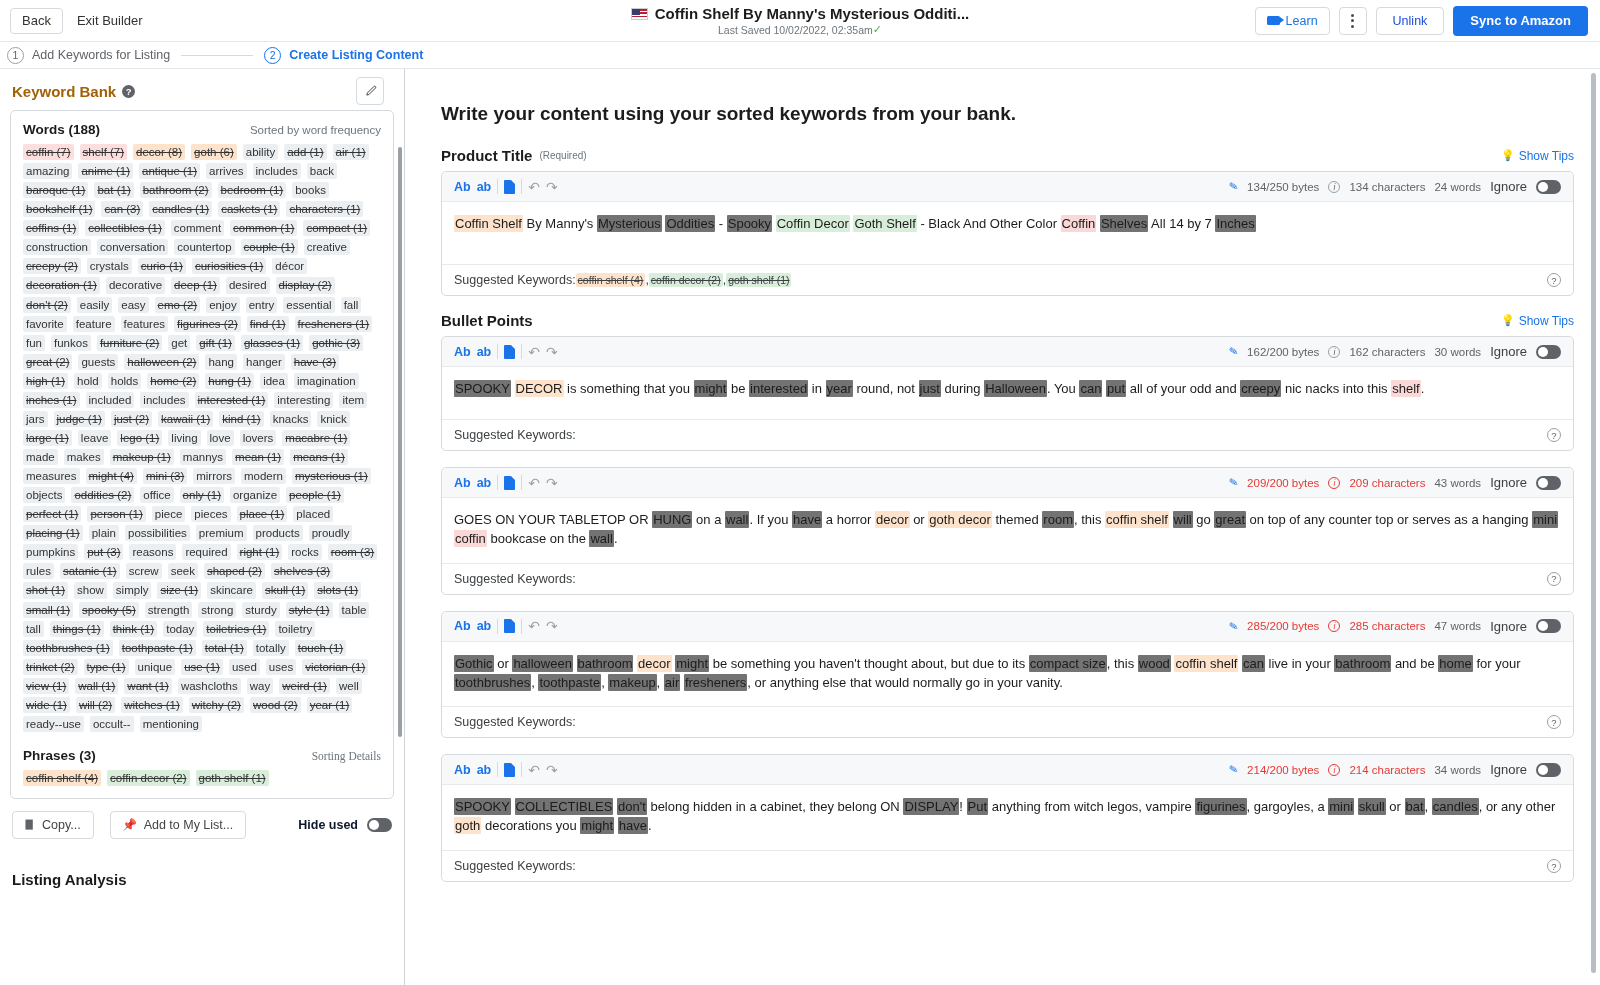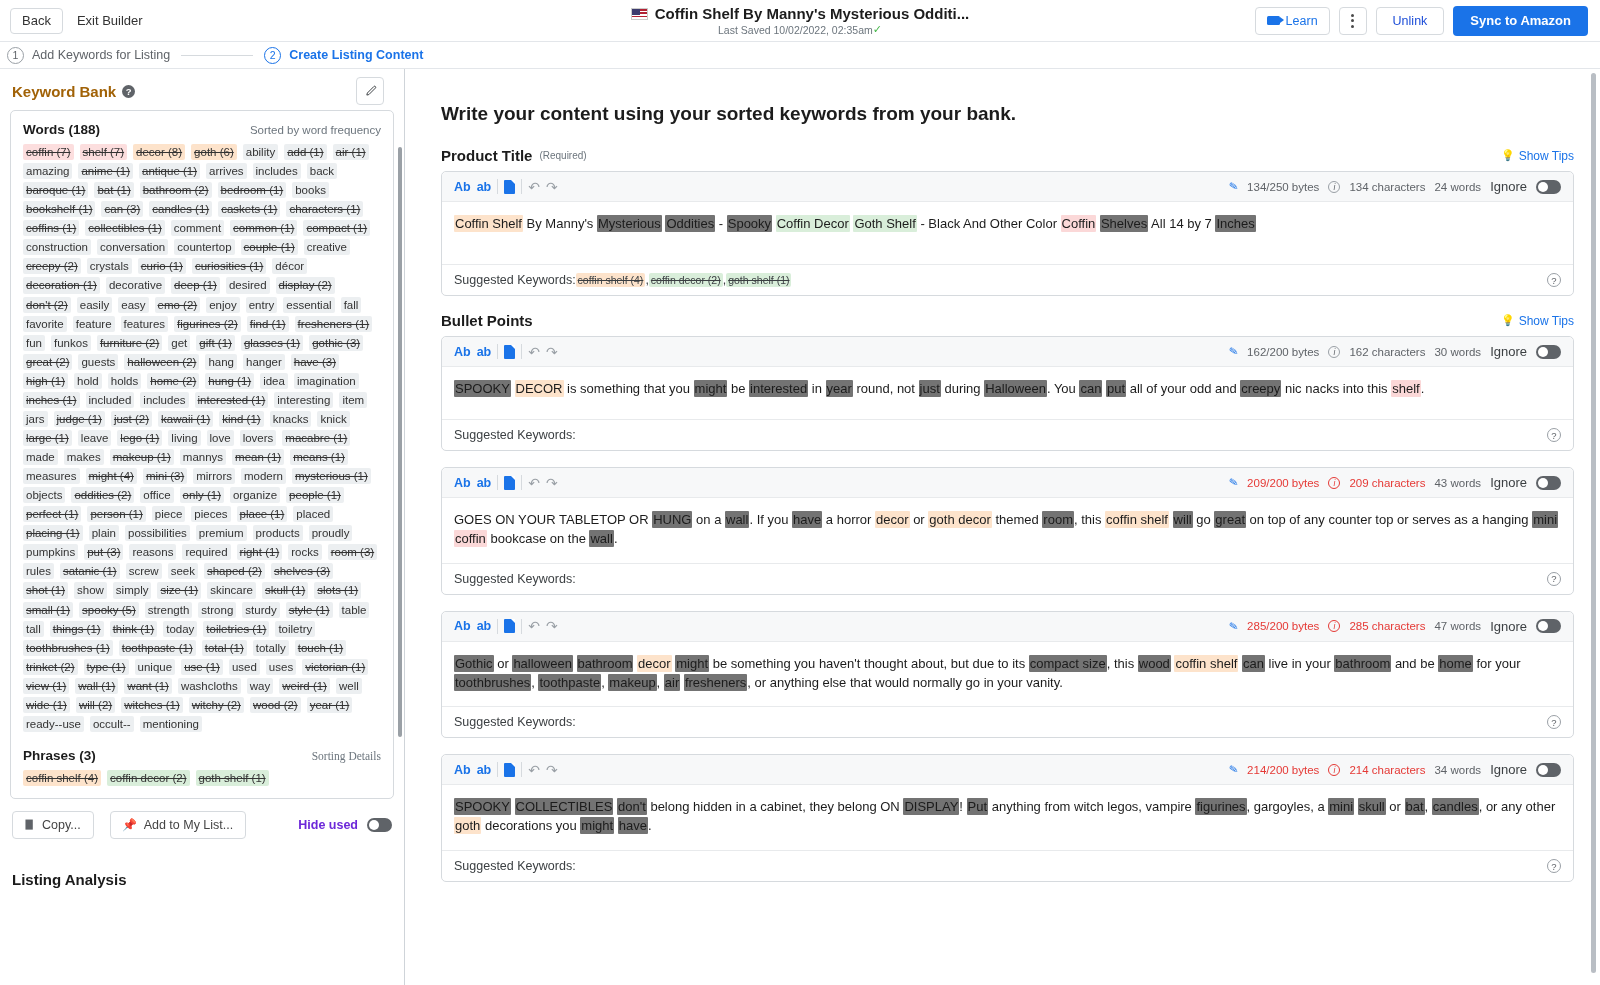--- a/index.html
+++ b/index.html
@@ -133,21 +133,21 @@
   .phr-title { font-size:13.5px; font-weight:bold; color:#1c1c1c; }
   .phr-sub { margin-left:auto; font-size:11.5px; color:#6c757d;font-family:Liberation Serif, serif; }
   .bottom-actions { display:flex; align-items:center; margin-top:12px; gap:16px; padding:0 2px; }
   .act-btn {
     border:1px solid #d6dade; background:#fff; border-radius:4px; height:28px;
     padding:0 12px; font-size:12.5px; color:#444; cursor:pointer;
     display:flex; align-items:center; gap:6px;
     font-family:"Liberation Sans", sans-serif;
   }
   .hide-used { margin-left:auto; display:flex; align-items:center; gap:9px; }
-  .hide-used-label { font-size:12.5px; font-weight:bold; color:#6d28d9; }
+  .hide-used-label { font-size:12.5px; font-weight:bold; color:#0f172a; }
   .toggle {
     width:25px; height:14px; border-radius:8px; background:#5f6368; position:relative; cursor:pointer;
   }
   .toggle:after {
     content:""; position:absolute; left:2px; top:2px; width:10px; height:10px;
     border-radius:50%; background:#fff;
   }
   .listing-analysis {
     margin-top:32px; padding-left:2px; font-size:15px; font-weight:bold; color:#1c1c1c;
   }

